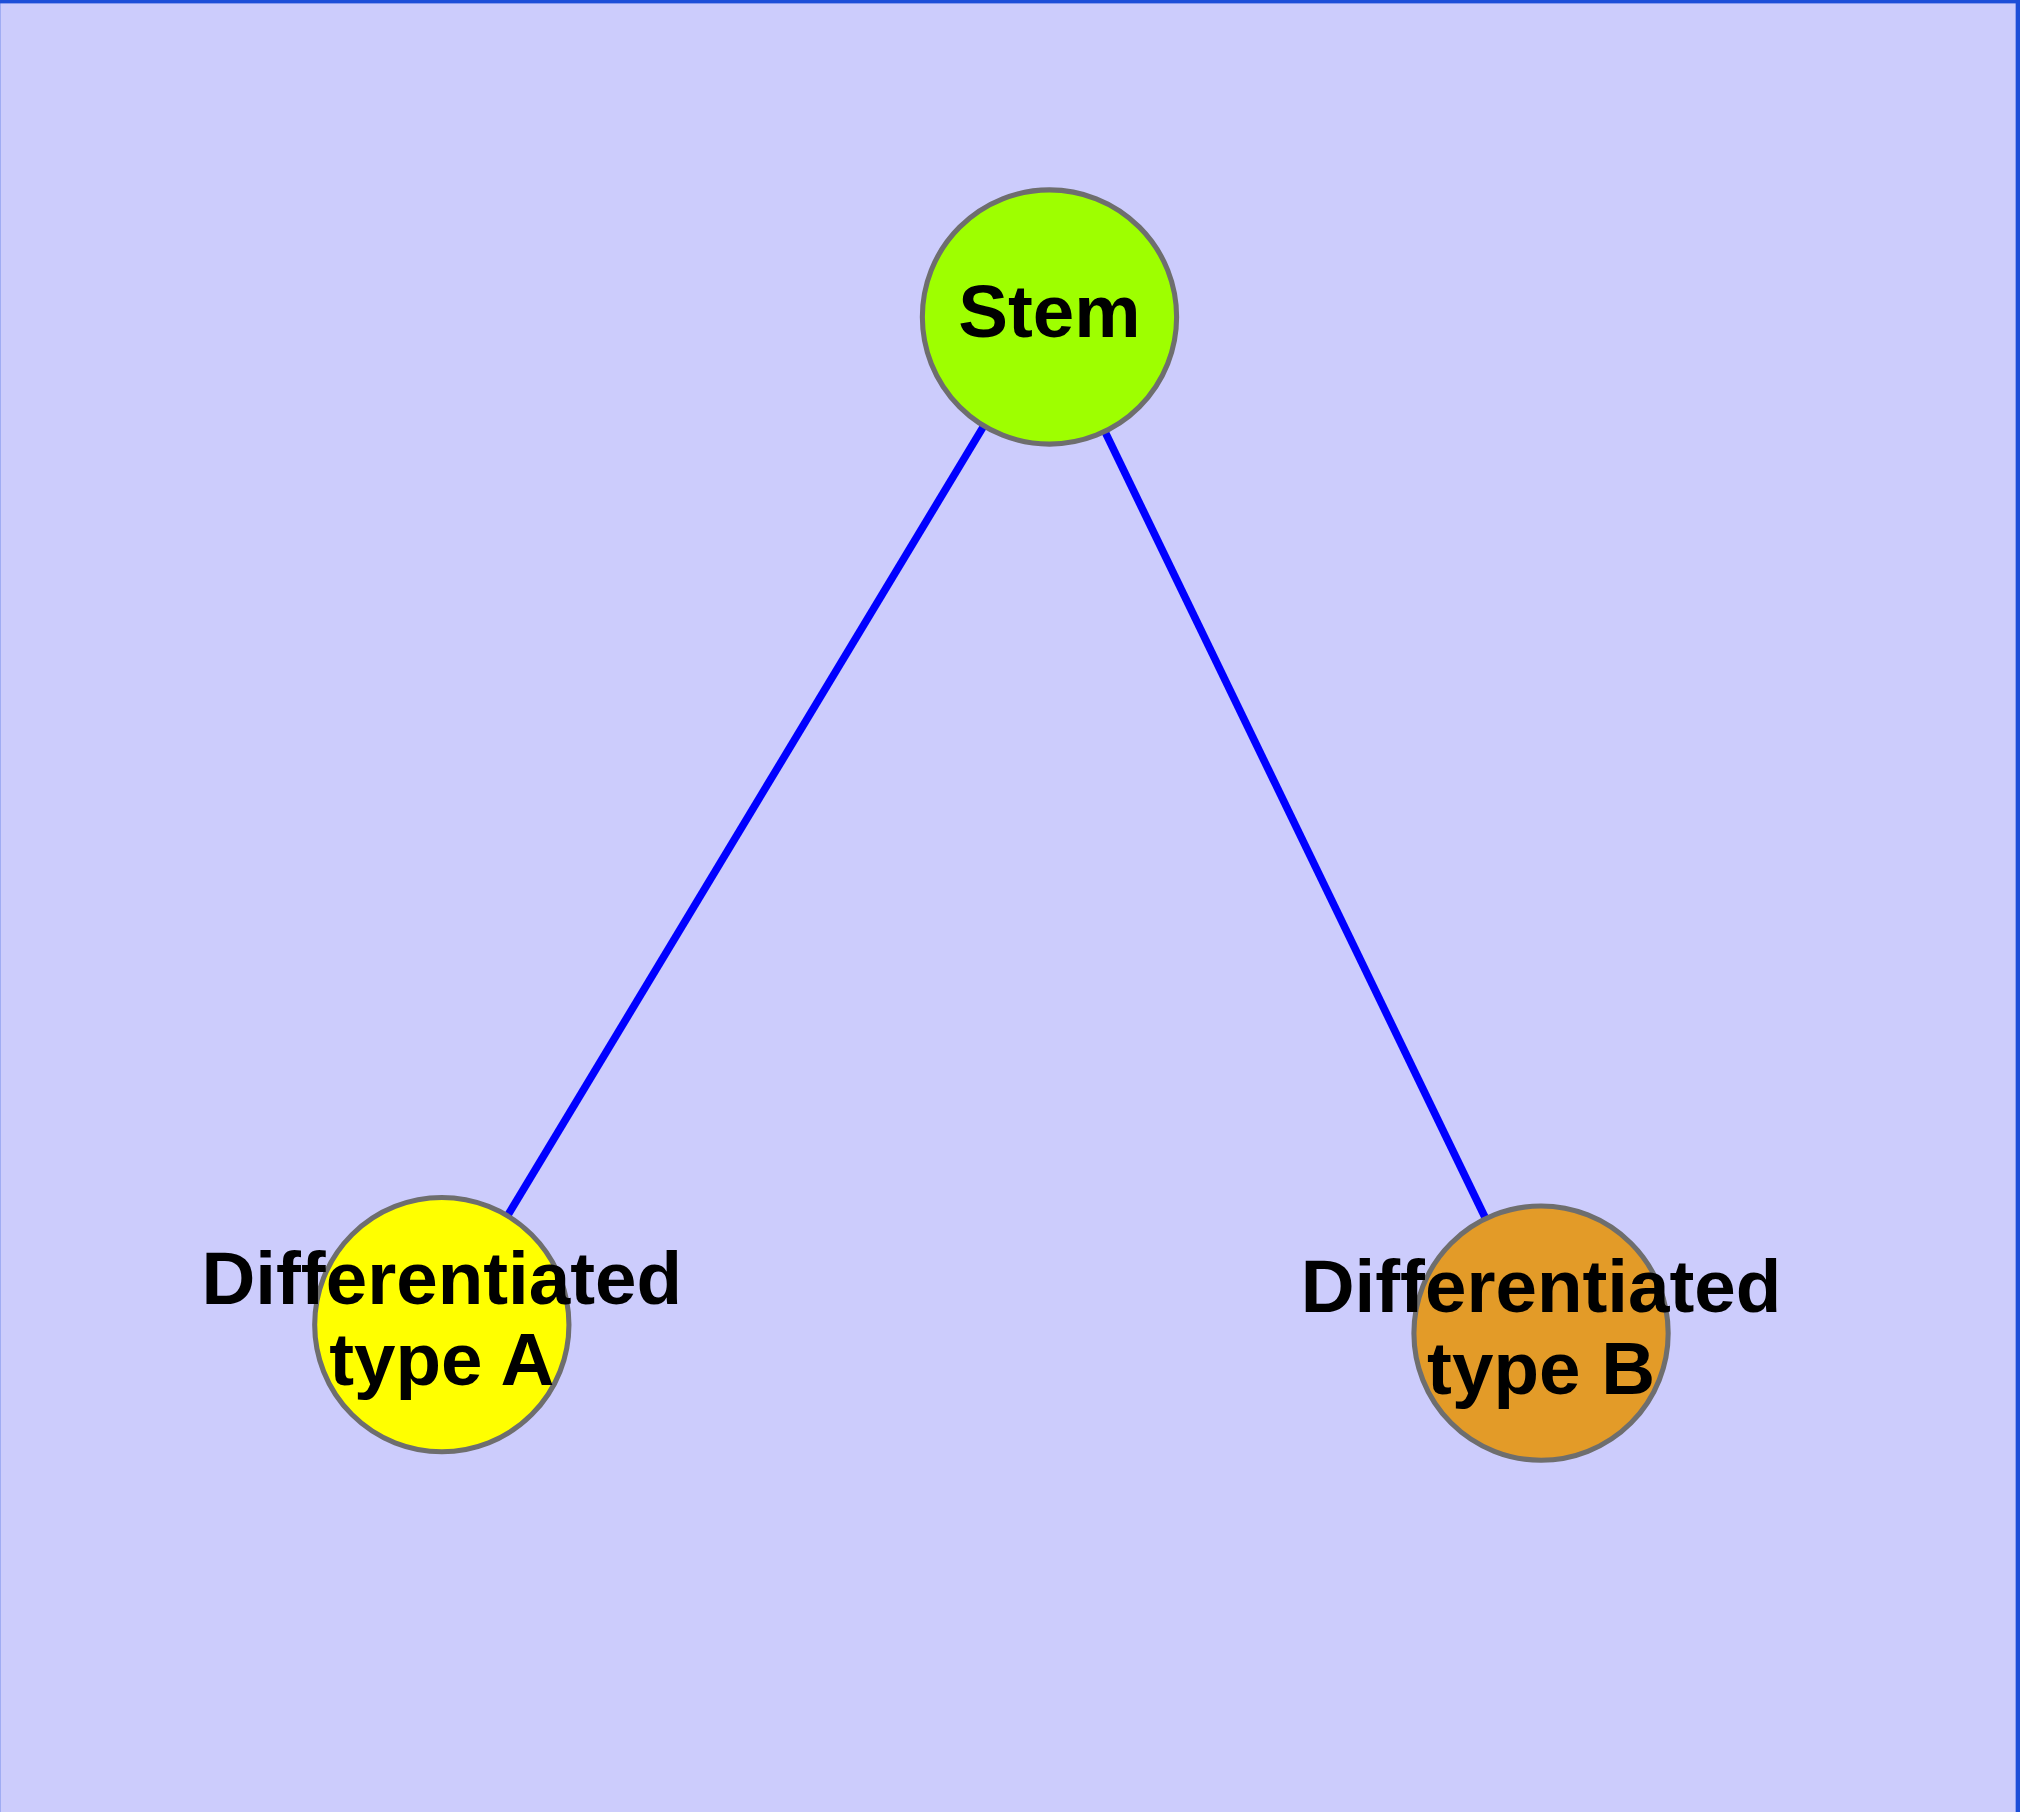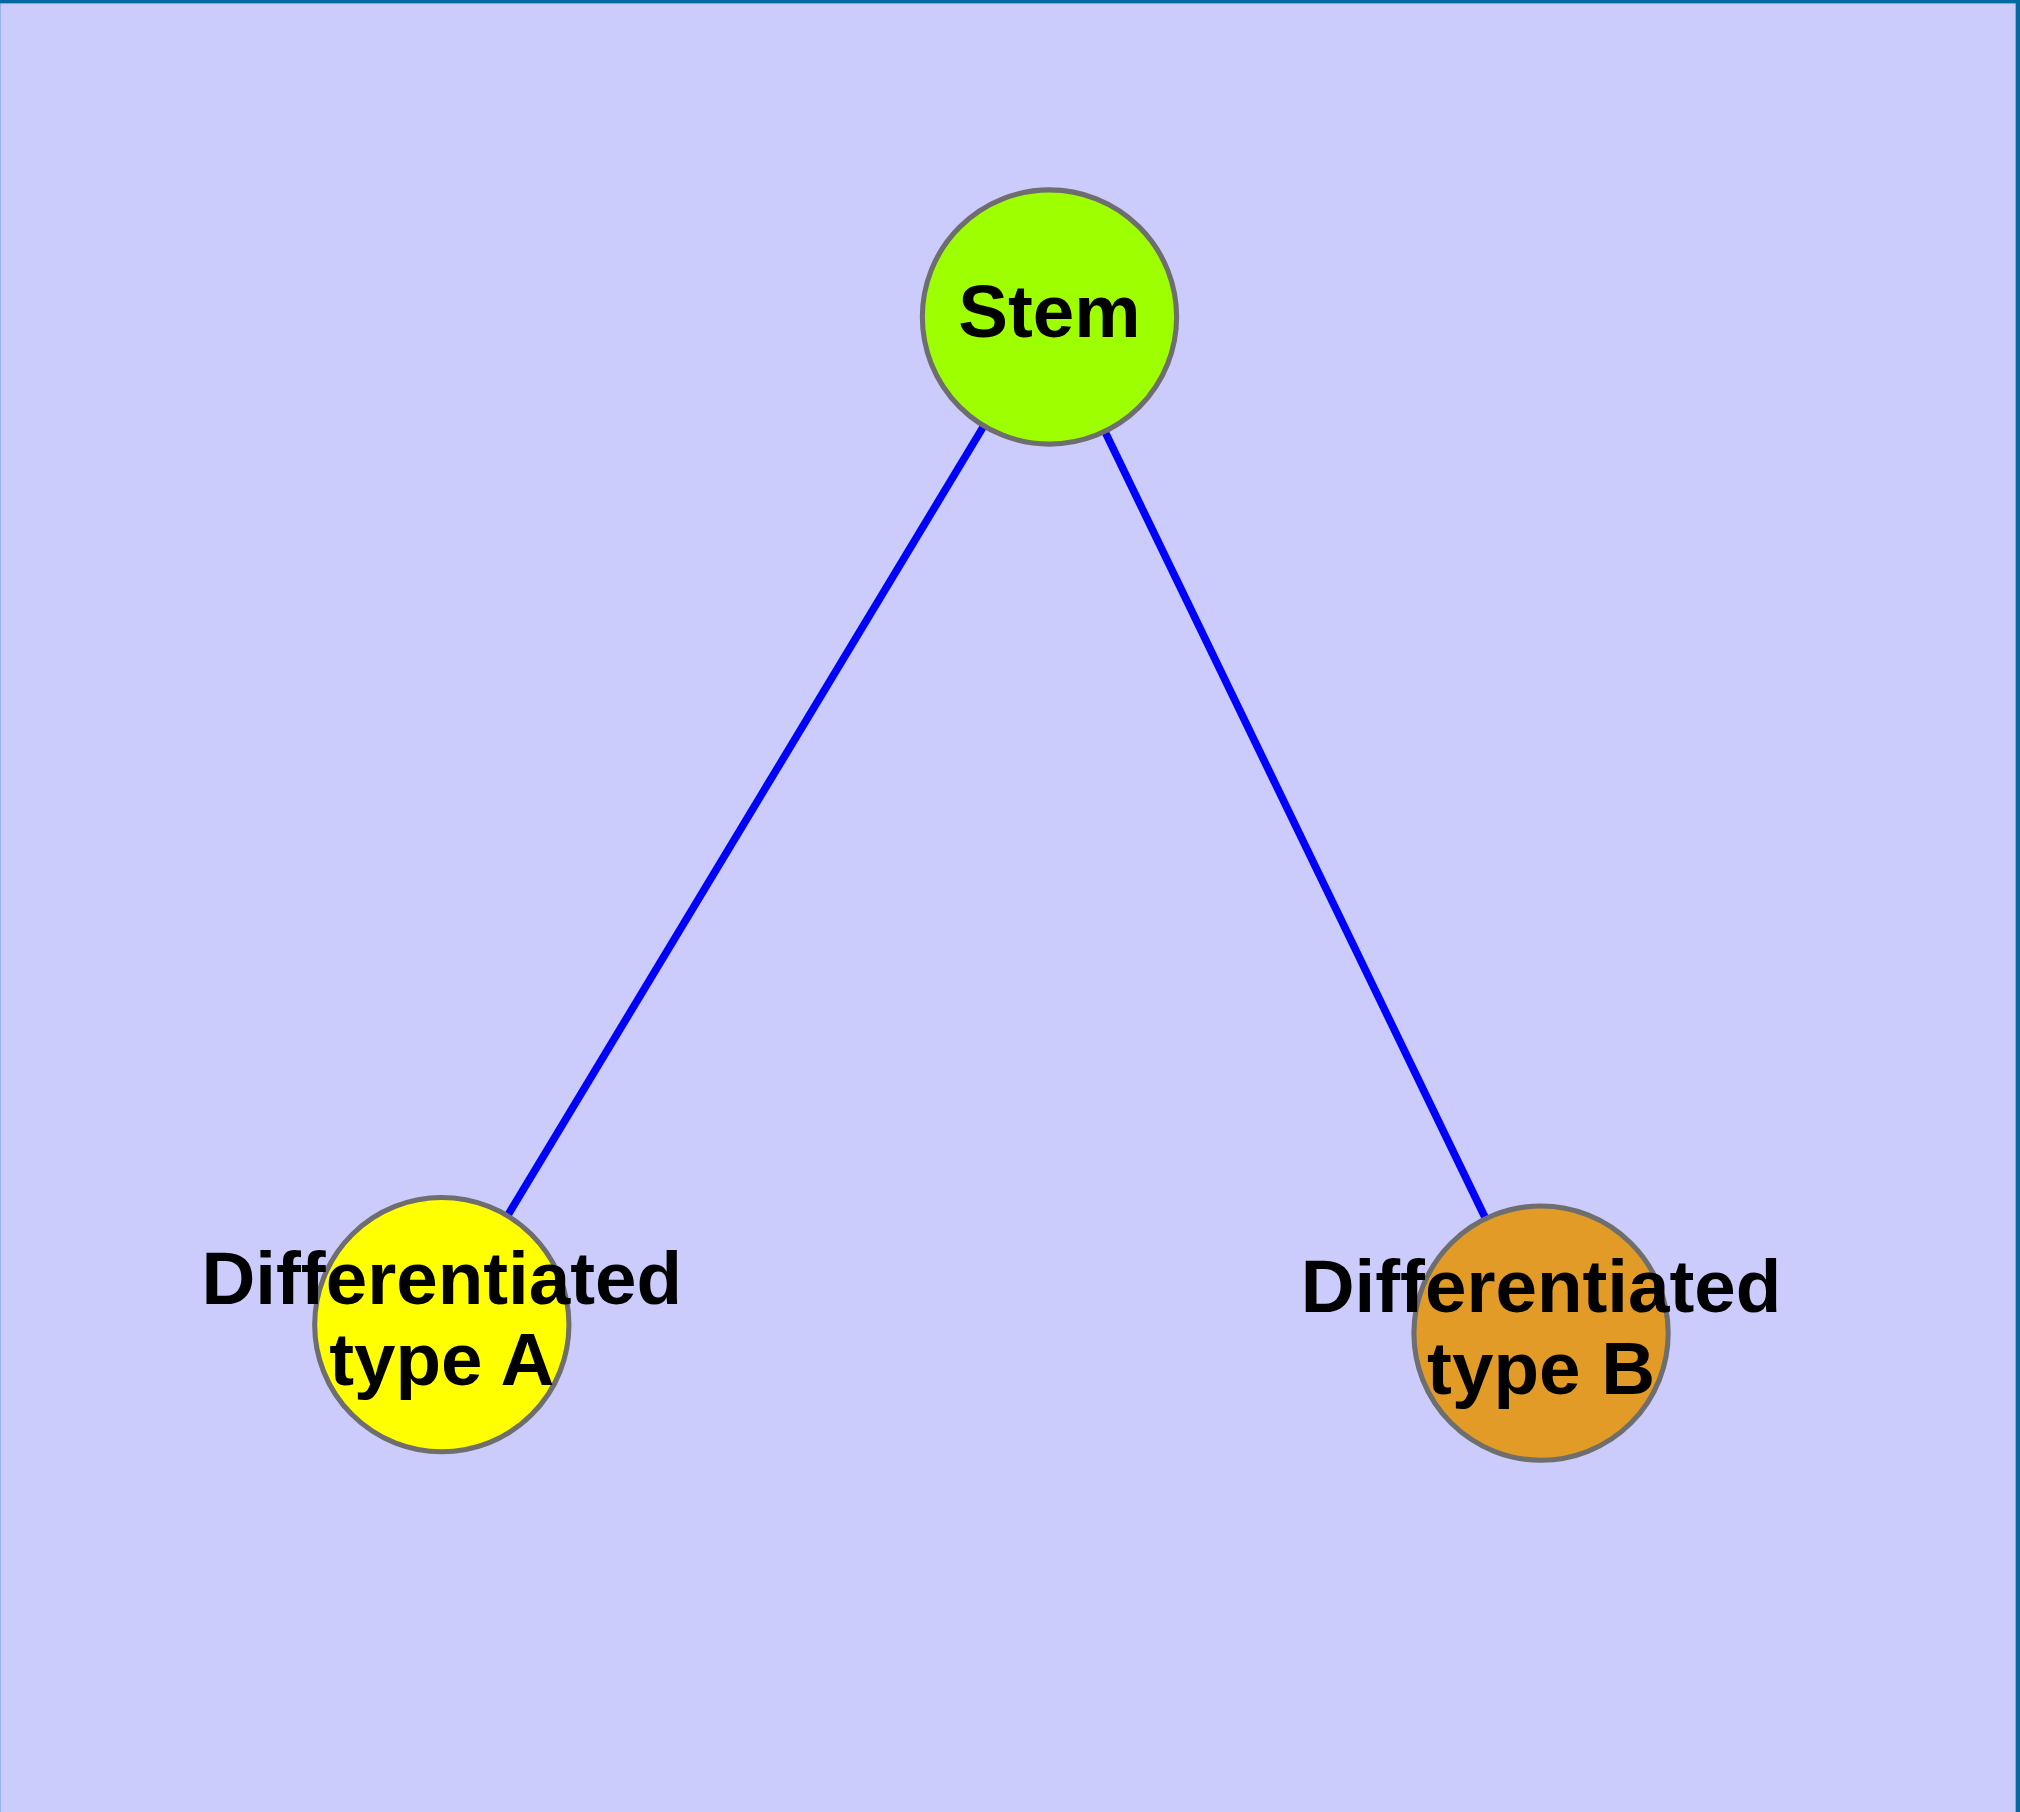--- a/index.html
+++ b/index.html
@@ -4,21 +4,21 @@
 <style>
   html, body {
     margin: 0;
     padding: 0;
     background: #ffffff;
   }
   #canvas {
     position: relative;
     width: 2021px;
     height: 1812px;
-    background: #0369a1;
+    background: #1d4ed8;
     overflow: hidden;
     font-family: "Liberation Sans", sans-serif;
   }
   #graph-svg {
     position: absolute;
     left: 0;
     top: 0;
     width: 2021px;
     height: 1812px;
     display: block;

